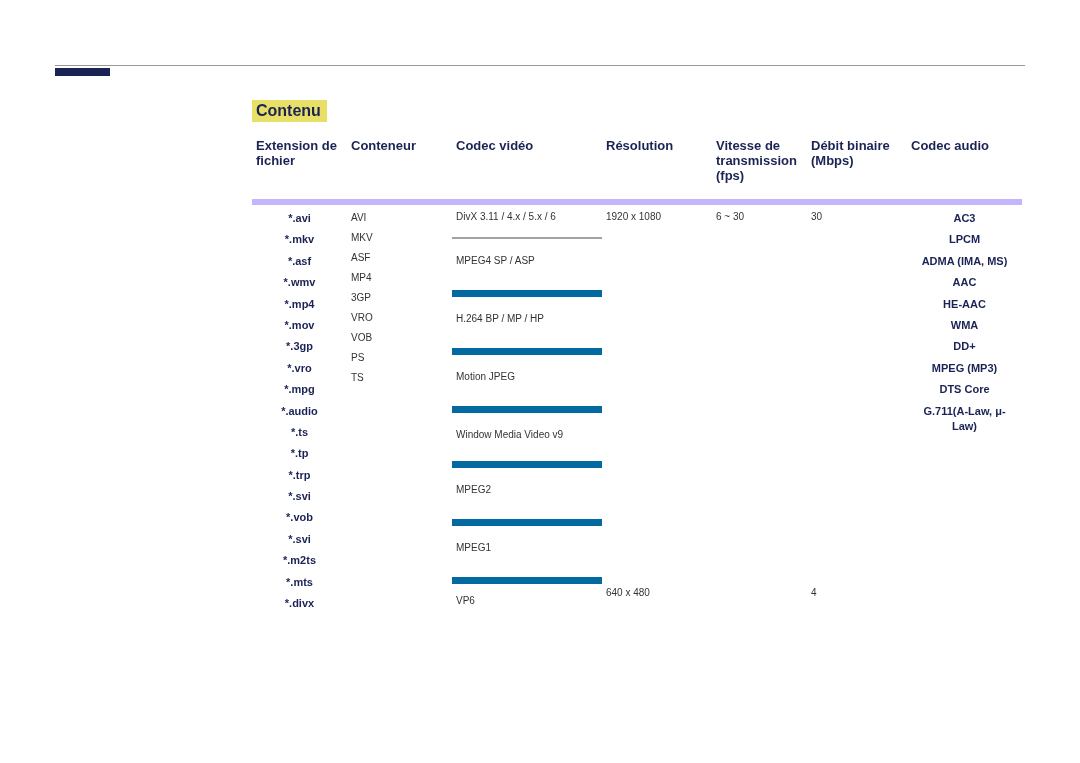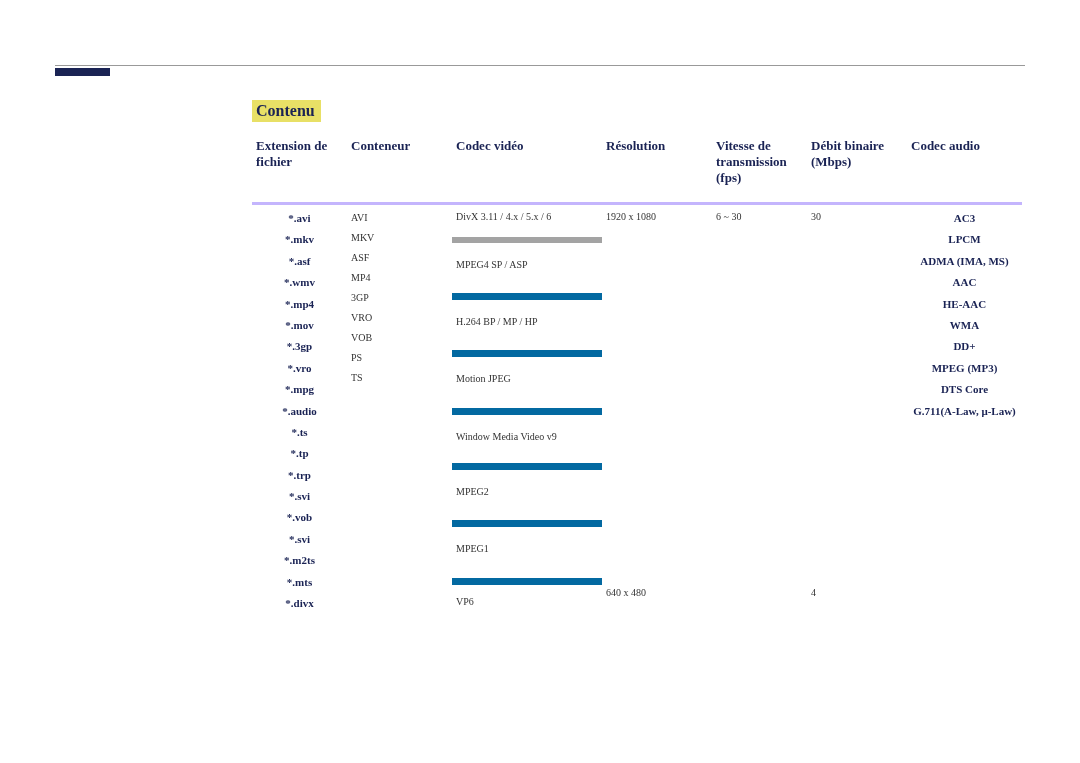--- a/index.html
+++ b/index.html
@@ -10,21 +10,20 @@
     font-family: Arial, Helvetica, sans-serif;
     width: 1080px;
     height: 763px;
     overflow: hidden;
     color: #1a1a1a;
   }
   .page {
     position: relative;
     width: 100%;
     height: 100%;
-    font-family: Liberation Serif, serif;
   }
   .hr-top {
     position: absolute;
     left: 55px;
     right: 55px;
     top: 65px;
     border-top: 1px solid #999;
   }
   .bar-left {
     position: absolute;
@@ -55,21 +54,21 @@
     width: 100%;
     table-layout: fixed;
   }
   th {
     text-align: left;
     font-weight: 700;
     font-size: 13px;
     color: #1a2354;
     vertical-align: top;
     padding: 6px 4px 16px 4px;
-    border-bottom: 3px solid #c4b5fd;
+    border-bottom: 6px solid #c4b5fd;
   }
   td {
     font-size: 10px;
     color: #333;
     vertical-align: top;
     padding: 6px 4px;
     border-bottom: 1px solid #eee;
   }
   .col-ext { width: 95px; }
   .col-cont { width: 105px; }
@@ -146,21 +145,21 @@
               <span>MKV</span>
               <span>ASF</span>
               <span>MP4</span>
               <span>3GP</span>
               <span>VRO</span>
               <span>VOB</span>
               <span>PS</span>
               <span>TS</span>
             </div>
           </td>
-          <td style="border-bottom:6px solid #a3a3a3;padding-bottom:10px">DivX 3.11 / 4.x / 5.x / 6</td>
+          <td style="border-bottom:2px solid #a3a3a3;padding-bottom:10px">DivX 3.11 / 4.x / 5.x / 6</td>
           <td rowspan="7">1920 x 1080</td>
           <td rowspan="8">6 ~ 30</td>
           <td rowspan="7">30</td>
           <td rowspan="8">
             <div class="stack-bold">
               <span>AC3</span>
               <span>LPCM</span>
               <span>ADMA (IMA, MS)</span>
               <span>AAC</span>
               <span>HE-AAC</span>

